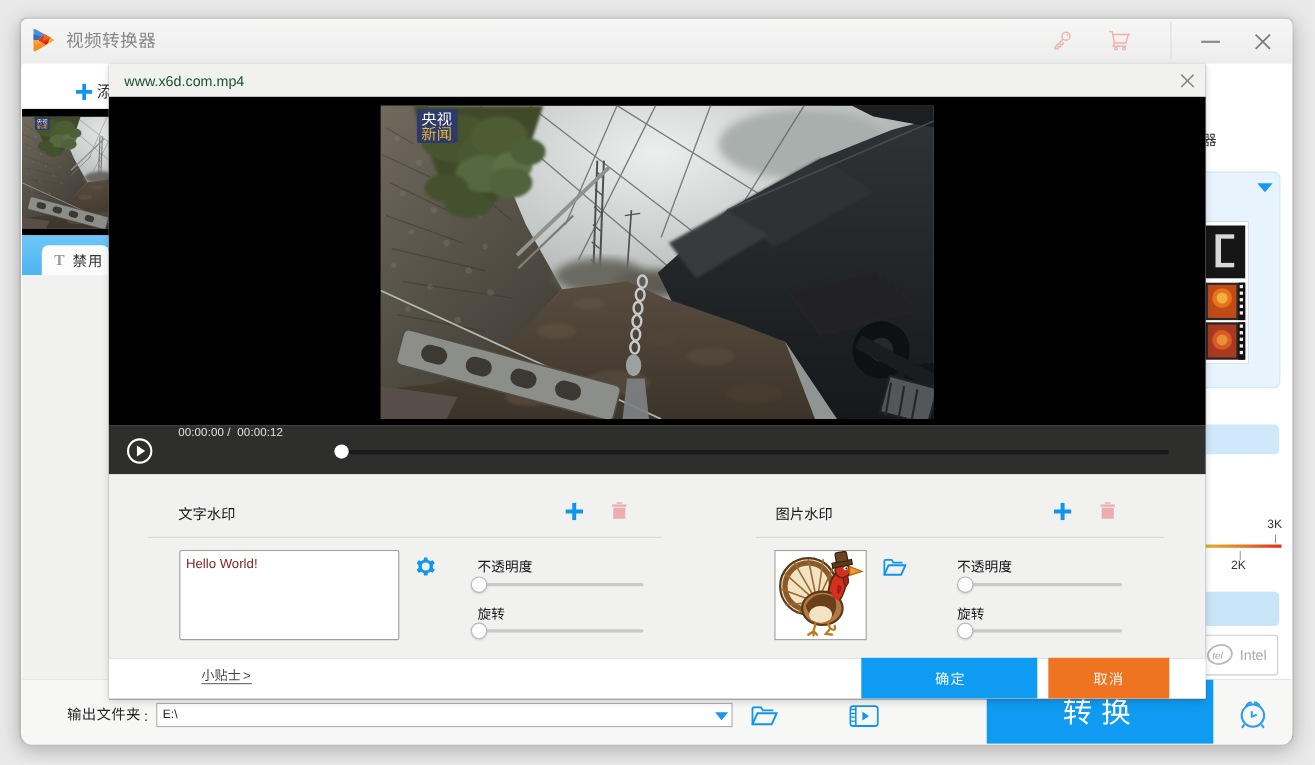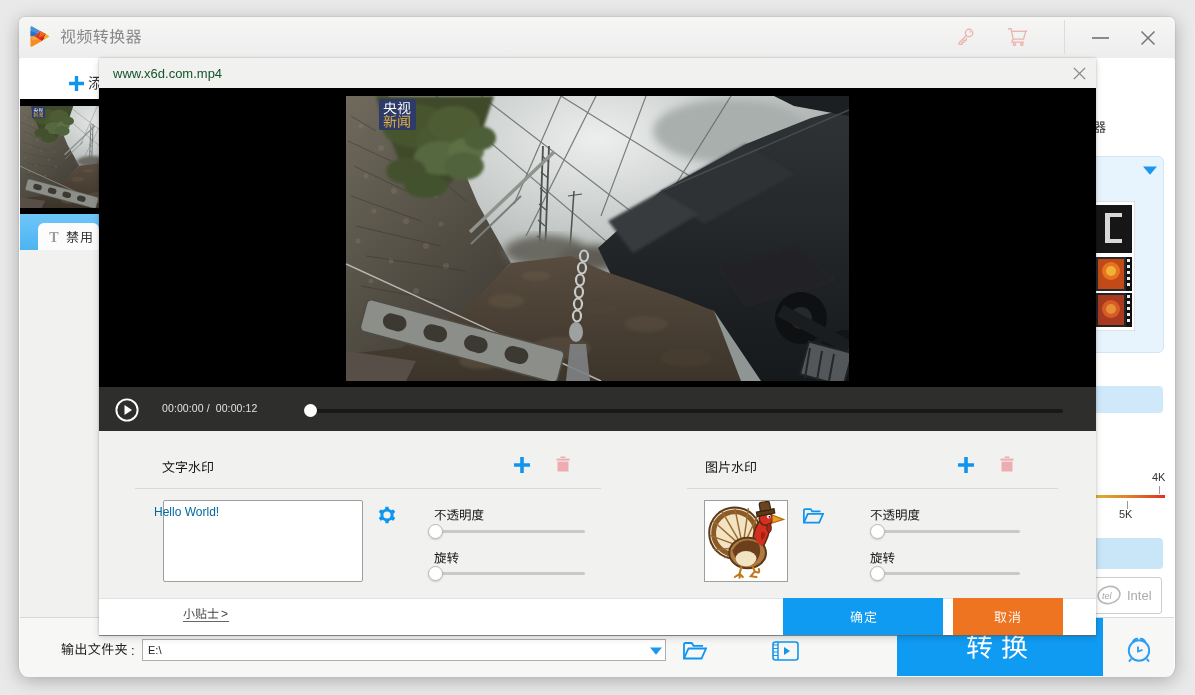--- a/index.html
+++ b/index.html
@@ -347,25 +347,25 @@
 <rect x="35" y="92" width="6" height="34" fill="#111"></rect>
 <rect x="36" y="94" width="3" height="3" fill="#eee"></rect>
       <rect x="36" y="100" width="3" height="3" fill="#eee"></rect>
 <rect x="36" y="106" width="3" height="3" fill="#eee"></rect>
       <rect x="36" y="112" width="3" height="3" fill="#eee"></rect>
 <rect x="36" y="118" width="3" height="3" fill="#eee"></rect>
 </g>
 </svg>
 <div class="abs" style="left:1085px;top:386px;width:78px;height:27px;background:#cfe9fb;border-radius:4px;z-index:2"></div>
 <div class="abs" style="left:1056px;top:471px;z-index:2;font:11px 'Liberation Sans',sans-serif;color:#333">0P</div>
-<div class="abs" style="left:1152px;top:471px;z-index:2;font:11px 'Liberation Sans',sans-serif;color:#333">4K</div>
+<div class="abs" style="left:1152px;top:471px;z-index:2;font:11px 'Liberation Sans',sans-serif;color:#333">3K</div>
 <div class="abs" style="left:1159px;top:486px;width:1px;height:8px;background:#999;z-index:2"></div>
 <div class="abs" style="left:1085px;top:495px;width:80px;height:3px;background:linear-gradient(90deg,#d8c23a,#e07f28 55%,#e03020);z-index:2"></div>
 <div class="abs" style="left:1127px;top:501px;width:1px;height:8px;background:#999;z-index:2"></div>
-<div class="abs" style="left:1119px;top:508px;z-index:2;font:11px 'Liberation Sans',sans-serif;color:#333">5K</div>
+<div class="abs" style="left:1119px;top:508px;z-index:2;font:11px 'Liberation Sans',sans-serif;color:#333">2K</div>
 <div class="abs" style="left:1085px;top:538px;width:78px;height:31px;background:#c9e6f8;border-radius:4px;z-index:2"></div>
 <div class="abs" style="left:1090px;top:577px;width:72px;height:37px;background:#fff;border:1px solid #ccc;border-radius:3px;box-sizing:border-box;z-index:2"></div>
 <svg class="abs" style="left:1097px;top:583px;z-index:2" width="62" height="24" viewBox="0 0 62 24">
 <ellipse cx="12" cy="12" rx="11" ry="8.5" fill="none" stroke="#b9b9b9" stroke-width="1.6" transform="rotate(-12 12 12)"></ellipse>
 <text x="5" y="16" font-family="Liberation Sans, sans-serif" font-size="9" fill="#a8a8a8" font-style="italic">tel</text>
 <text x="30" y="17" font-family="Liberation Sans, sans-serif" font-size="13" fill="#ababab">Intel</text>
 </svg>
 <div class="abs" style="left:20px;top:617px;width:1154px;height:59px;background:#f7f7f6;border-top:1px solid #d8d8d8;border-radius:0 0 8px 8px;z-index:2"></div>
 <svg class="abs " style="left:61px;top:643px;z-index:3" width="67" height="13" viewBox="0 0 5154 1000" fill="#222">
     <use href="#u8F93" x="0" width="1000" height="1000"></use>
@@ -549,40 +549,40 @@
         <use href="#u65B0" x="4" y="16" width="14" height="14" fill="#e8b63a"></use>
         <use href="#u95FB" x="18" y="16" width="14" height="14" fill="#e8b63a"></use>
 </g>
 </svg>
   </div>
 <div class="abs" style="left:99px;top:387px;width:997px;height:44px;background:#2e2e2d;z-index:6"></div>
 <svg class="abs" style="left:115px;top:398px;z-index:6" width="24" height="24" viewBox="0 0 24 24" fill="none">
 <circle cx="12" cy="12" r="10.6" stroke="#fff" stroke-width="1.9"></circle>
 <path d="M9.5,7 L17,12 L9.5,17 Z" fill="#fff"></path>
 </svg>
-<div class="abs" style="left:162px;top:402px;z-index:6;font:10.5px 'Liberation Sans',sans-serif;color:#e2e2e2;letter-spacing:0.1px">00:00:00&nbsp;/&nbsp; 00:00:12</div>
+<div class="abs" style="left:162px;top:387px;z-index:6;font:10.5px 'Liberation Sans',sans-serif;color:#e2e2e2;letter-spacing:0.1px">00:00:00&nbsp;/&nbsp; 00:00:12</div>
 <div class="abs" style="left:311px;top:408.5px;width:752px;height:4px;background:#191919;border-radius:2px;z-index:6"></div>
 <div class="abs" style="left:304px;top:404px;width:13px;height:13px;background:#fff;border-radius:50%;z-index:7"></div>
 <svg class="abs " style="left:162px;top:461px;z-index:6" width="52" height="13" viewBox="0 0 4000 1000" fill="#1a1a1a">
     <use href="#u6587" x="0" width="1000" height="1000"></use>
     <use href="#u5B57" x="1000" width="1000" height="1000"></use>
     <use href="#u6C34" x="2000" width="1000" height="1000"></use>
     <use href="#u5370" x="3000" width="1000" height="1000"></use>
   </svg>
 <svg class="abs" style="left:514px;top:457px;z-index:6" width="16" height="16" viewBox="0 0 16 16" fill="#1095ef">
 <path d="M6.2,0 L9.8,0 L9.8,6.2 L16,6.2 L16,9.8 L9.8,9.8 L9.8,16 L6.2,16 L6.2,9.8 L0,9.8 L0,6.2 L6.2,6.2 Z"></path>
   </svg>
 <svg class="abs" style="left:556px;top:456px;z-index:6" width="14" height="16" viewBox="0 0 14 16" fill="#ecacb0">
 <path d="M4.5,0.5 L9.5,0.5 L9.5,2 L4.5,2 Z"></path>
 <path d="M0.5,2.6 L13.5,2.6 L13.5,4.6 L0.5,4.6 Z"></path>
 <path d="M1.5,5.6 L12.5,5.6 L12.5,15.5 L1.5,15.5 Z"></path>
 </svg>
 <div class="abs" style="left:135px;top:488px;width:466px;height:1px;background:#d8d8d8;z-index:6"></div>
 <div class="abs" style="left:163px;top:500px;width:200px;height:82px;background:#fff;border:1px solid #9e9e9e;border-radius:2px;box-sizing:border-box;z-index:6"></div>
-<div class="abs" style="left:154px;top:505px;z-index:7;font:12px 'Liberation Sans',sans-serif;color:#0369a1">Hello World!</div>
+<div class="abs" style="left:169px;top:505px;z-index:7;font:12px 'Liberation Sans',sans-serif;color:#7f1d1d">Hello World!</div>
 <svg class="abs" style="left:378px;top:506px;z-index:6" width="18" height="18" viewBox="0 0 24 24" fill="#1095ef">
 <path d="M10,0 L14,0 L14.6,3 A9.2,9.2 0 0 1 17.6,4.7 L20.5,3.5 L23,7 L20.6,9.1 A9.2,9.2 0 0 1 20.6,12.9 L23,15 L20.5,18.5 L17.6,17.3 A9.2,9.2 0 0 1 14.6,19 L14,22 L10,22 L9.4,19 A9.2,9.2 0 0 1 6.4,17.3 L3.5,18.5 L1,15 L3.4,12.9 A9.2,9.2 0 0 1 3.4,9.1 L1,7 L3.5,3.5 L6.4,4.7 A9.2,9.2 0 0 1 9.4,3 Z M12,6.2 A4.8,4.8 0 1 0 12,15.8 A4.8,4.8 0 1 0 12,6.2 Z" transform="translate(0,1)"></path>
 </svg>
 <svg class="abs " style="left:434px;top:509px;z-index:6" width="50" height="12.5" viewBox="0 0 4000 1000" fill="#1a1a1a">
     <use href="#u4E0D" x="0" width="1000" height="1000"></use>
     <use href="#u900F" x="1000" width="1000" height="1000"></use>
     <use href="#u660E" x="2000" width="1000" height="1000"></use>
     <use href="#u5EA6" x="3000" width="1000" height="1000"></use>
   </svg>
 <div class="abs" style="left:435px;top:530.0px;width:150px;height:3px;background:#c9c9c9;border-radius:2px;z-index:6"></div>

